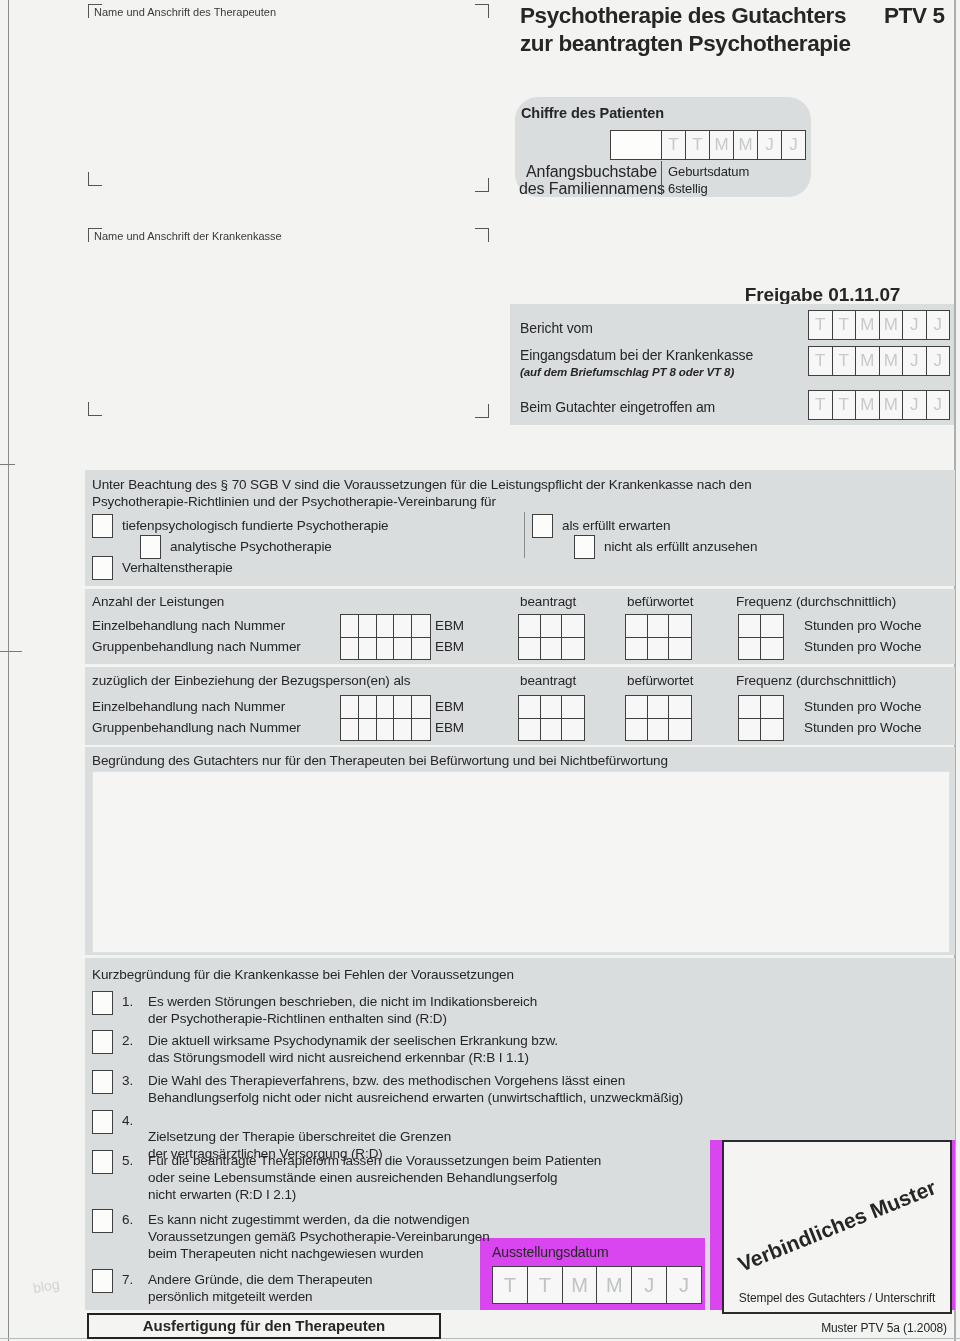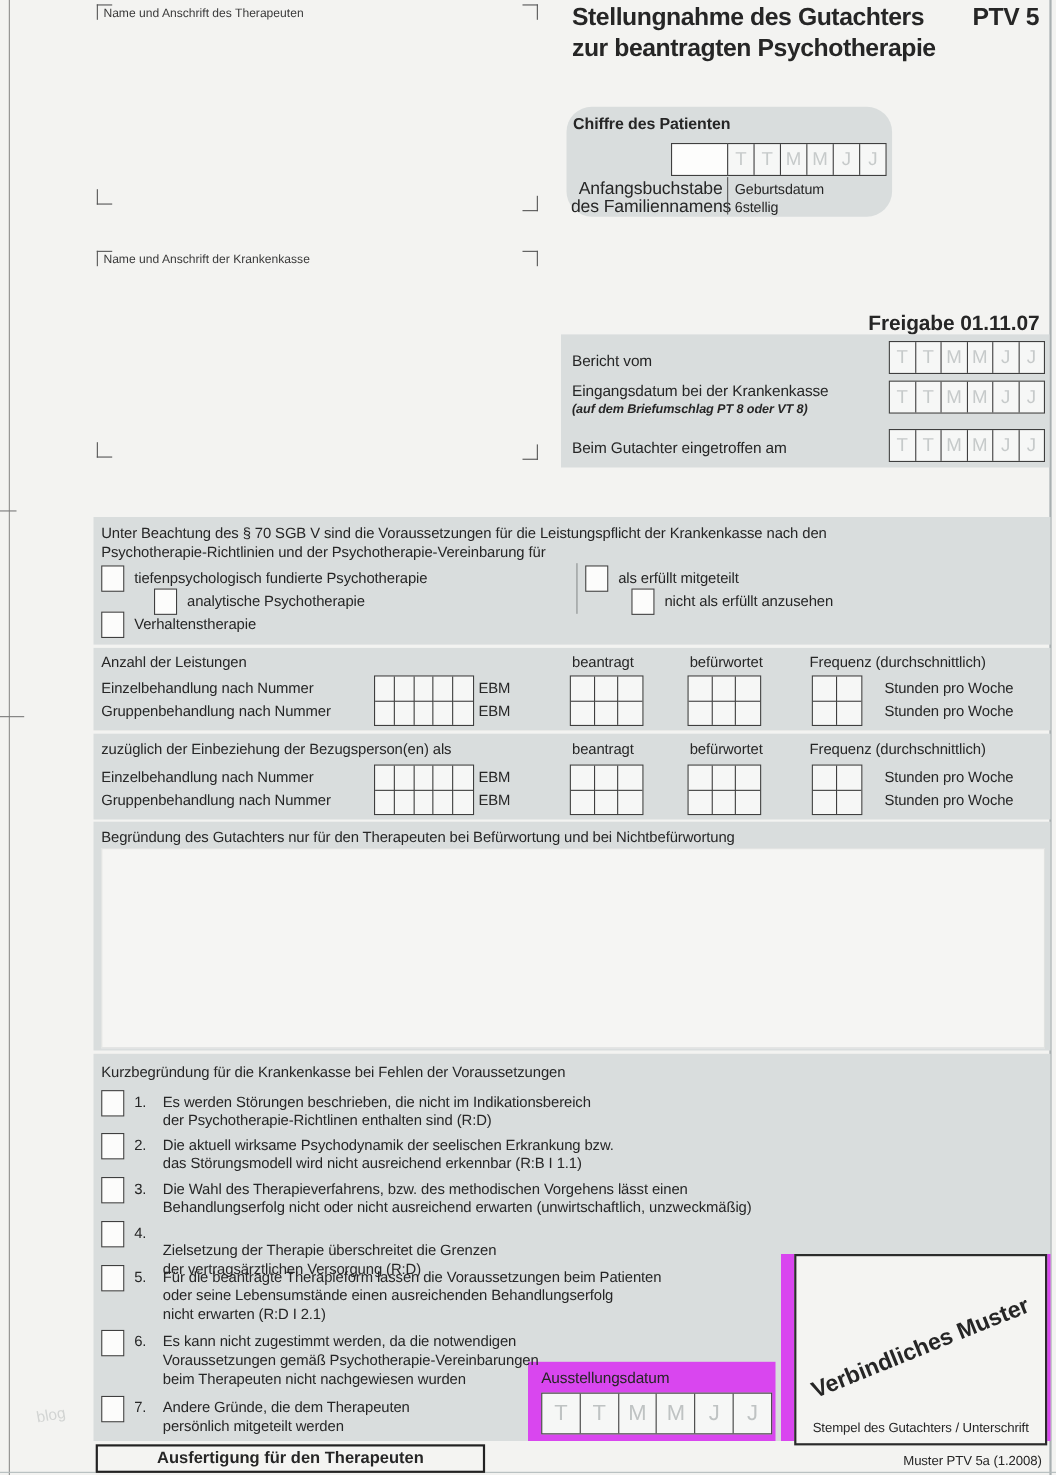--- a/index.html
+++ b/index.html
@@ -47,21 +47,21 @@
   <div class="hline" style="left:0;top:1338px;width:960px;background:#b3bcbd;"></div>
   <div class="hline" style="left:0;top:464px;width:15px;"></div>
   <div class="hline" style="left:0;top:651px;width:22px;"></div>
 
   <div class="mark tl" style="left:88px;top:4px;"></div>
   <div class="mark tr" style="left:475px;top:4px;"></div>
   <div class="mark bl" style="left:88px;top:172px;"></div>
   <div class="mark br" style="left:475px;top:178px;"></div>
   <span class="lbl-xs" style="left:94px;top:6px;">Name und Anschrift des Therapeuten</span>
 
-  <span class="title-line" style="left:520px;top:3px;">Stellungnahme des Gutachters</span>
+  <span class="title-line" style="left:520px;top:3px;">Psychotherapie des Gutachters</span>
   <span class="title-line" style="left:884px;top:3px;">PTV 5</span>
   <span class="title-line" style="left:520px;top:31px;">zur beantragten Psychotherapie</span>
 
   <div class="panel" style="left:515px;top:97px;width:296px;height:100px;border-radius:23px;">
     <span class="txt b" style="left:6px;top:8px;font-size:14.5px;">Chiffre des Patienten</span>
     <div class="wbox" style="left:95px;top:33px;width:50px;height:28px;"></div>
     <div class="dcells" style="left:146px;top:33px;width:143px;height:28px;">
         <span class="dcell">T</span>
         <span class="dcell">T</span>
         <span class="dcell">M</span>
@@ -73,21 +73,21 @@
     <div class="vline" style="left:146px;top:64px;height:34px;background:#555;"></div>
     <div class="txt" style="left:153px;top:66px;font-size:13px;">Geburtsdatum<br>6stellig</div>
   </div>
 
   <div class="mark tl" style="left:88px;top:228px;"></div>
   <div class="mark tr" style="left:475px;top:228px;"></div>
   <div class="mark bl" style="left:88px;top:402px;"></div>
   <div class="mark br" style="left:475px;top:404px;"></div>
   <span class="lbl-xs" style="left:94px;top:230px;">Name und Anschrift der Krankenkasse</span>
 
-  <div class="txt b" style="left:700px;top:286px;width:245px;text-align:right;font-size:19px;">Freigabe 01.11.07</div>
+  <div class="txt b" style="left:700px;top:286px;width:245px;text-align:center;font-size:19px;">Freigabe 01.11.07</div>
   <div class="panel" style="left:510px;top:304px;width:444px;height:121px;">
     <span class="txt" style="left:10px;top:16px;font-size:14px;">Bericht vom</span>
     <div class="dcells" style="left:298px;top:6px;width:140px;height:28px;">
         <span class="dcell">T</span>
         <span class="dcell">T</span>
         <span class="dcell">M</span>
         <span class="dcell">M</span>
         <span class="dcell">J</span>
         <span class="dcell">J</span>
       </div>
@@ -115,21 +115,21 @@
   <div class="panel" style="left:85px;top:470px;width:870px;height:116px;">
     <div class="txt" style="left:7px;top:6px;">Unter Beachtung des § 70 SGB V sind die Voraussetzungen für die Leistungspflicht der Krankenkasse nach den<br>Psychotherapie-Richtlinien und der Psychotherapie-Vereinbarung für</div>
     <div class="cb" style="left:7px;top:44px;"></div>
     <span class="txt" style="left:37px;top:47px;">tiefenpsychologisch fundierte Psychotherapie</span>
     <div class="cb" style="left:55px;top:65px;"></div>
     <span class="txt" style="left:85px;top:68px;">analytische Psychotherapie</span>
     <div class="cb" style="left:7px;top:86px;"></div>
     <span class="txt" style="left:37px;top:89px;">Verhaltenstherapie</span>
     <div class="vline" style="left:439px;top:42px;height:46px;background:#8a8e8e;"></div>
     <div class="cb" style="left:447px;top:44px;"></div>
-    <span class="txt" style="left:477px;top:47px;">als erfüllt mitgeteilt</span>
+    <span class="txt" style="left:477px;top:47px;">als erfüllt erwarten</span>
     <div class="cb" style="left:489px;top:65px;"></div>
     <span class="txt" style="left:519px;top:68px;">nicht als erfüllt anzusehen</span>
   </div>
 
   <div class="panel" style="left:85px;top:589px;width:870px;height:75px;">
     <span class="txt" style="left:7px;top:4px;">Anzahl der Leistungen</span>
     <span class="txt" style="left:435px;top:4px;">beantragt</span>
     <span class="txt" style="left:542px;top:4px;">befürwortet</span>
     <span class="txt" style="left:651px;top:4px;">Frequenz (durchschnittlich)</span>
     <span class="txt" style="left:7px;top:28px;">Einzelbehandlung nach Nummer</span>

